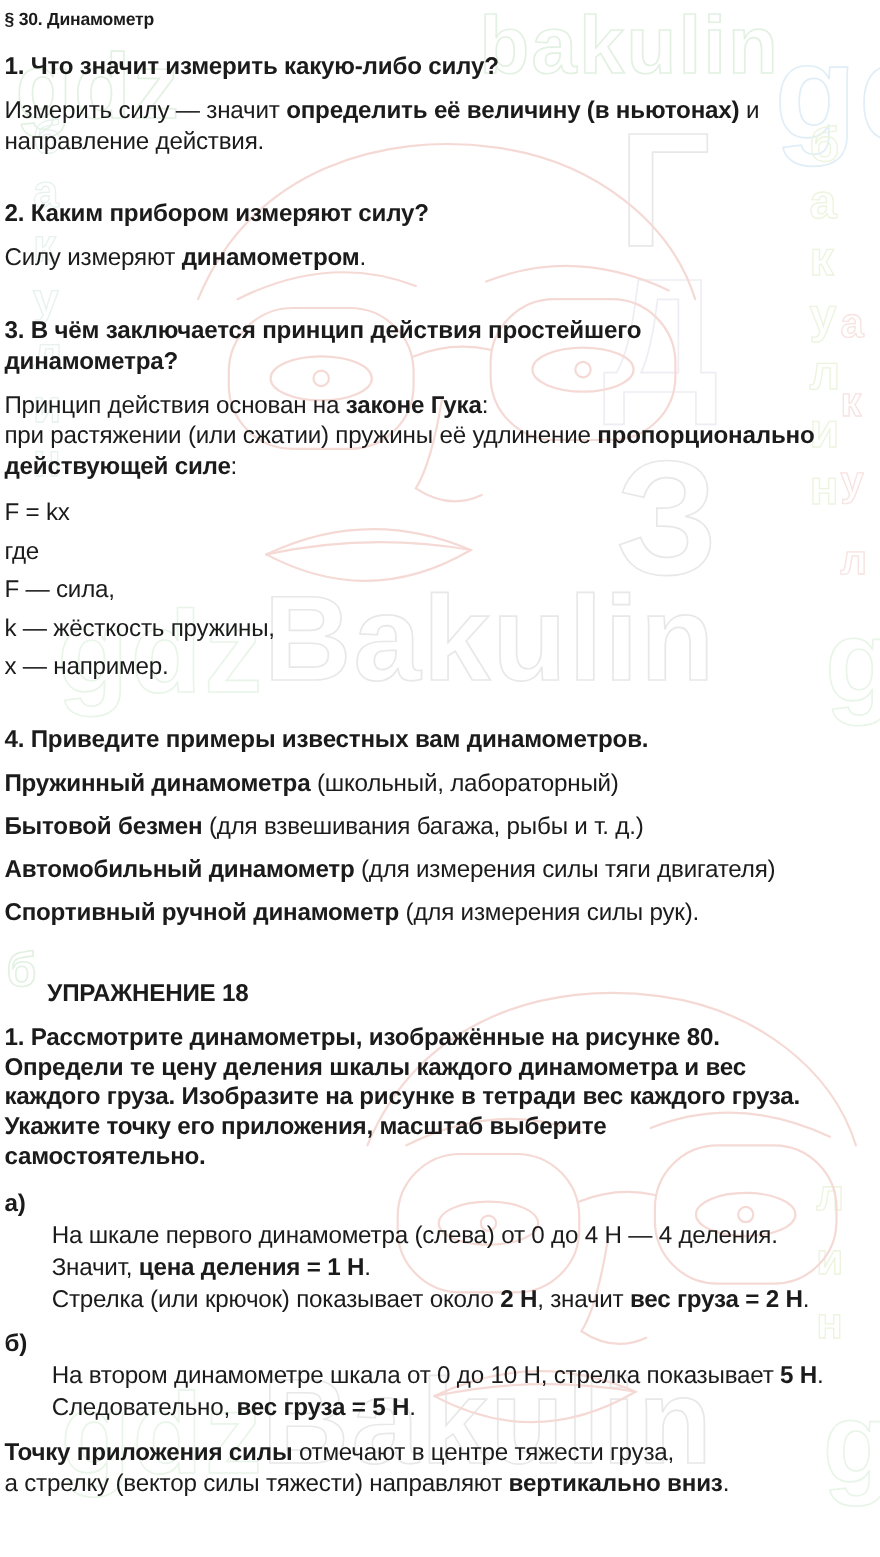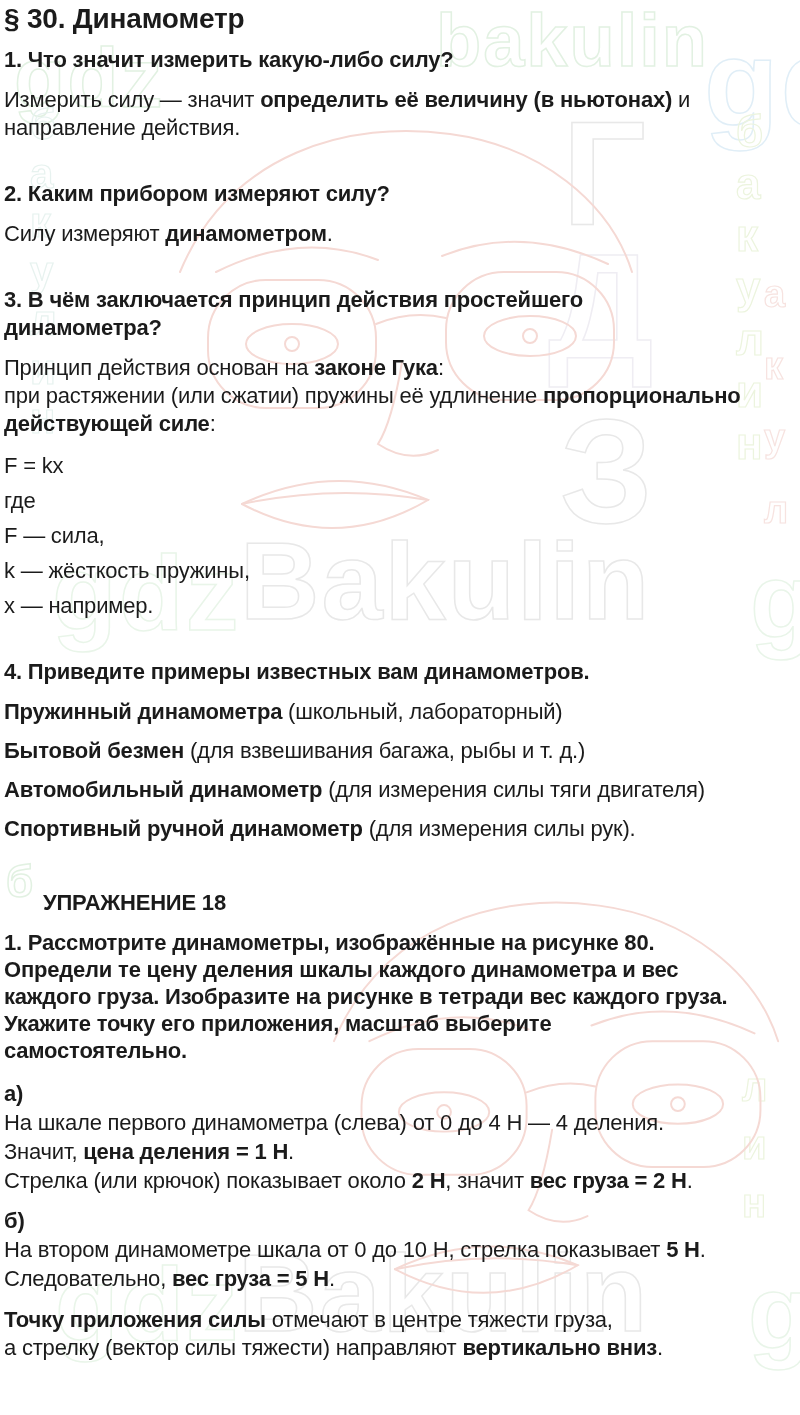--- a/index.html
+++ b/index.html
@@ -7,33 +7,33 @@
     position:relative;width:800px;height:1415px;overflow:hidden;
     background:#ffffff;font-family:"Liberation Sans","DejaVu Sans",sans-serif;
   }
   
   .content{
     position:relative;z-index:2;padding:4px 6px 0 4px;
     font-size:22px;line-height:28px;letter-spacing:-0.2px;color:#1b1b1b;
   }
   .blk{margin:0;}
   .b{font-weight:700;}
-  .k-title{font-weight:700;font-size:28px;line-height:30px;}
+  .k-title{font-weight:700;font-size:16px;line-height:30px;}
   .k-question{font-weight:700;margin-top:38px;}
   .k-title + .k-question{margin-top:12px;}
   .k-answer{margin-top:12px;}
   .k-formula{margin-top:7px;}
   .k-answer + .k-formula{margin-top:14px;}
   .k-example{margin-top:11px;}
   .k-question + .k-example{margin-top:12px;}
   .k-exheading{font-weight:700;margin-top:46px;margin-left:39px;}
   .k-extask{font-weight:700;margin-top:12px;line-height:27px;}
   .k-caselabel{font-weight:700;margin-top:12px;}
   .k-extask + .k-caselabel{margin-top:16px;}
-  .k-caseline{margin-top:1px;}
+  .k-caseline{margin-top:1px;margin-left:43px;}
   .k-note{margin-top:13px;}
   
   .wm{position:absolute;inset:0;z-index:1;pointer-events:none;user-select:none;}
   .wm-t{
     position:absolute;font-weight:700;color:transparent;line-height:1;
     white-space:pre-line;letter-spacing:2px;
   }
   .s-green {-webkit-text-stroke:1.5px #e2f1e2;}
   .s-green2{-webkit-text-stroke:1.5px #e9f5e9;}
   .s-blue  {-webkit-text-stroke:1.5px #e0eef7;}

